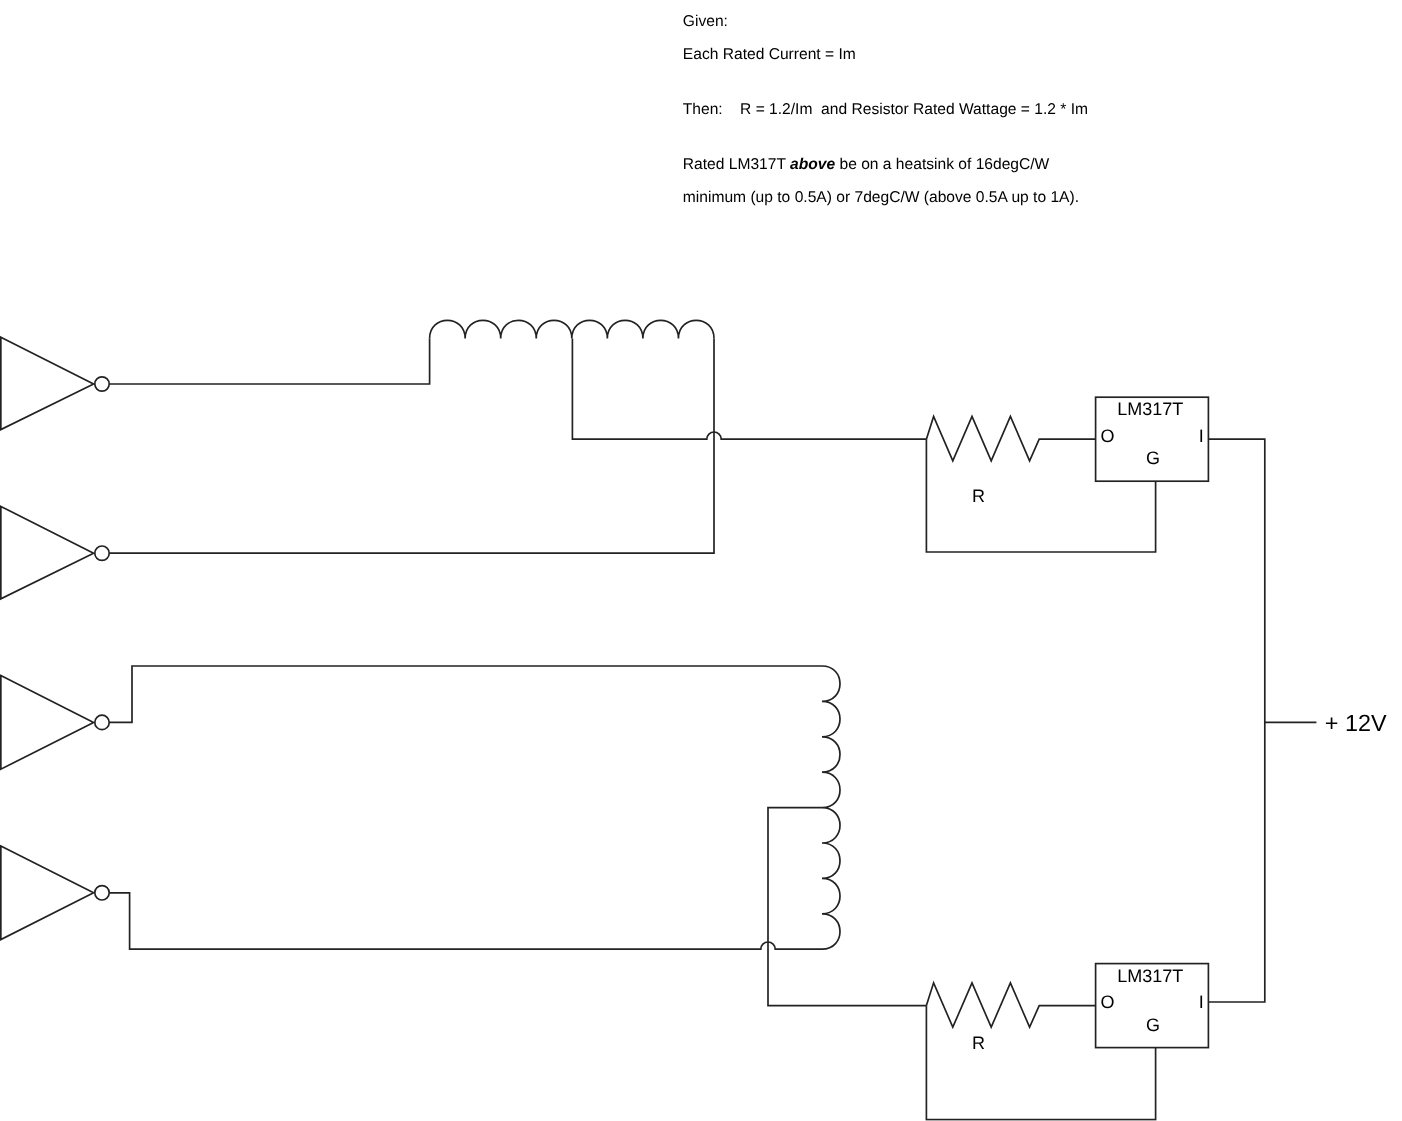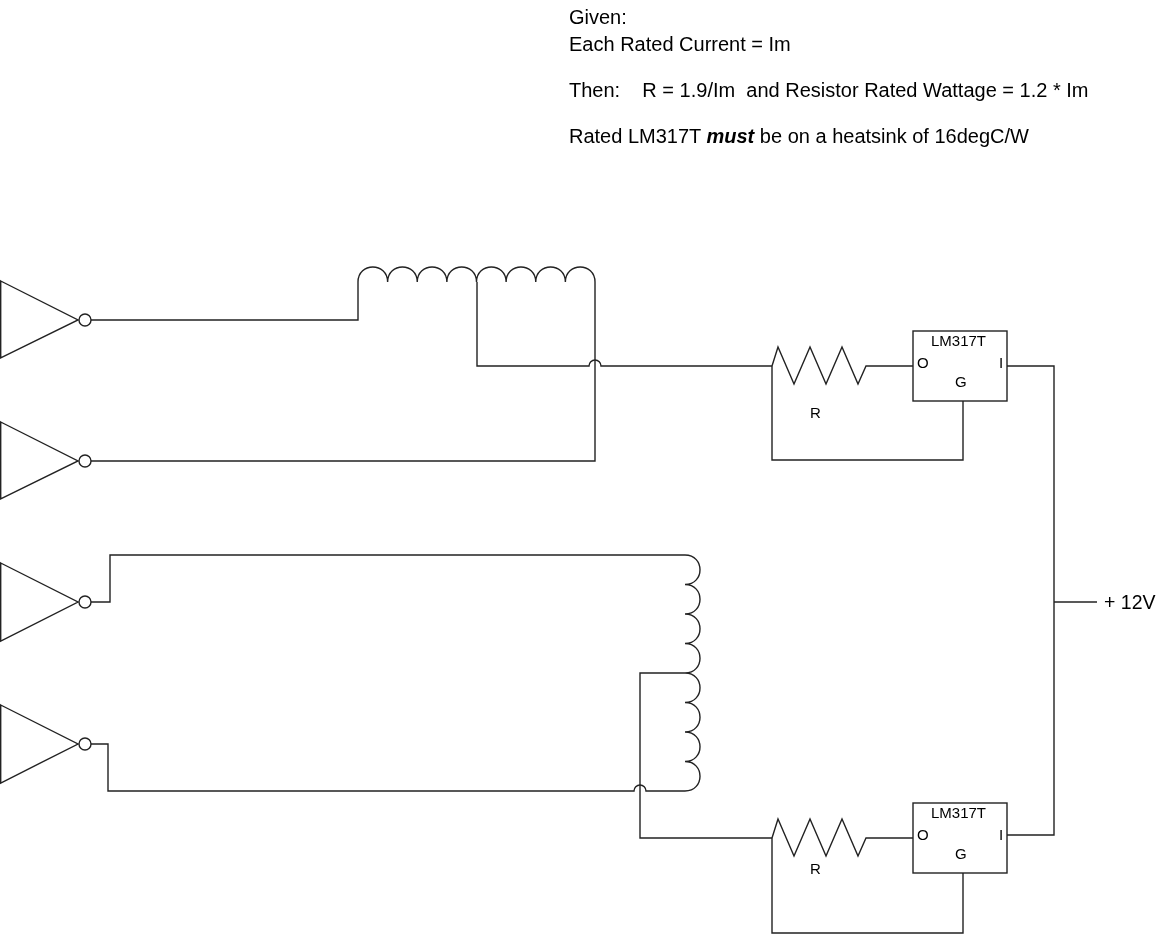--- a/index.html
+++ b/index.html
@@ -1,34 +1,35 @@
 <!DOCTYPE html>
 <html><head>
 <meta charset="utf-8">
 <style>
   html, body { margin:0; padding:0; background:#ffffff; }
   body { width:1168px; height:934px; position:relative; overflow:hidden; font-family:"Liberation Sans", sans-serif; color:#000; }
-  .notes { position:absolute; left:569px; top:4px; font-size:20px; line-height:27px; }
+  .notes { position:absolute; left:569px; top:4px; font-size:13px; line-height:27px; }
   .notes div { white-space:pre; height:27px; }
   .notes .gap { height:19px; }
   svg { position:absolute; left:0; top:0; }
   .w { stroke:#222; stroke-width:1.4; fill:none; }
   .lbl { font-family:"Liberation Sans", sans-serif; font-size:15px; fill:#000; }
   .big { font-family:"Liberation Sans", sans-serif; font-size:19.5px; fill:#000; }
 </style>
 </head>
 <body>
 
 <div class="notes">
   <div>Given:</div>
   <div>Each Rated Current = Im</div>
   <div class="gap"></div>
-  <div>Then:    R = 1.9/Im  and Resistor Rated Wattage = 1.2 * Im</div>
+  <div>Then:    R = 1.2/Im  and Resistor Rated Wattage = 1.2 * Im</div>
   <div class="gap"></div>
-  <div><span>Rated LM317T </span><b><i>must</i></b><span> be on a heatsink of 16degC/W</span></div>
+  <div><span>Rated LM317T </span><b><i>above</i></b><span> be on a heatsink of 16degC/W</span></div>
+  <div>minimum (up to 0.5A) or 7degC/W (above 0.5A up to 1A).</div>
 </div>
 
 <svg width="1168" height="934">
 
   <g>
     <path class="w" d="M0.7,281 L78,320 L0.7,358 Z"></path>
       <circle class="w" cx="85" cy="320" r="6"></circle>
   </g>
   <g>
     <path class="w" d="M0.7,422 L78,461 L0.7,499 Z"></path>

